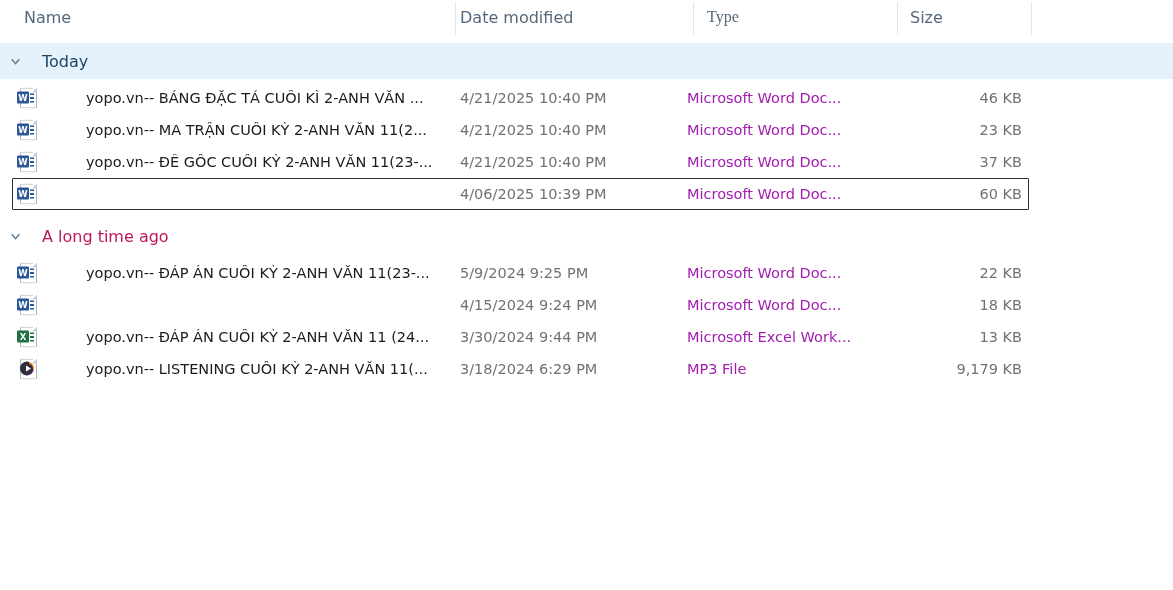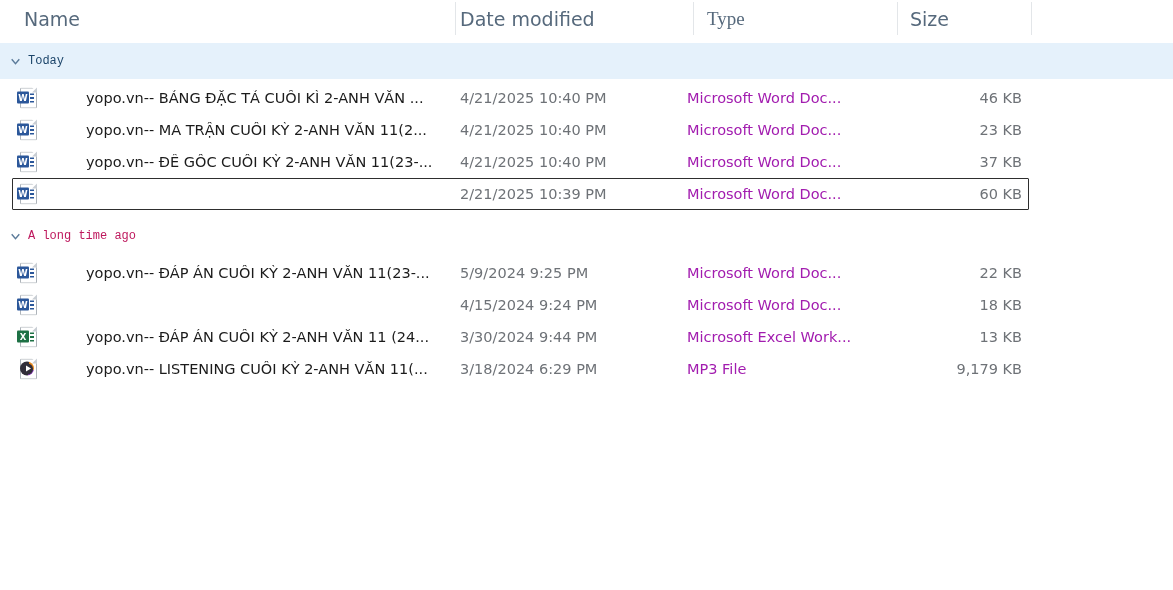--- a/index.html
+++ b/index.html
@@ -2,34 +2,34 @@
 <html><head>
 <meta charset="utf-8">
 <style>
   * { margin:0; padding:0; box-sizing:border-box; }
   html,body { width:1173px; height:590px; background:#ffffff; overflow:hidden;
     font-family:"DejaVu Sans","Liberation Sans",sans-serif; }
   .explorer { position:relative; width:1173px; height:590px; background:#fff; }
 
   
   .col-header { position:relative; height:38px; width:100%; }
-  .col-label { position:absolute; top:8px; font-size:19px; color:#56697c; white-space:nowrap; }
+  .col-label { position:absolute; top:8px; font-size:16px; color:#56697c; white-space:nowrap; }
   .col-name  { left:24px; }
   .col-date  { left:460px; }
   .col-type  { left:707px;font-family:Liberation Serif, serif; }
   .col-size  { left:910px; }
   .col-sep { position:absolute; top:2px; height:33px; width:1px; background:#e3e6e9; }
   .sep-1 { left:455px; } .sep-2 { left:693px; } .sep-3 { left:897px; } .sep-4 { left:1031px; }
 
   
   .group-header { position:relative; height:36px; width:100%; display:flex; align-items:center; }
   .group-header.today { background:#e5f1fb; margin-top:5px; }
   .group-header.older { background:transparent; margin-top:8px; }
   .chev { margin-left:8px; width:14px; height:14px; display:flex; align-items:center; justify-content:center; }
-  .group-label { margin-left:6px; font-size:12px; white-space:nowrap;font-family:Liberation Mono, monospace; }
+  .group-label { margin-left:20px; font-size:16px; white-space:nowrap; }
   .group-header.today .group-label { color:#1b4469; }
   .group-header.older .group-label { color:#be185d; }
 
   
   .rows { position:relative; }
   .row { position:relative; height:32px; width:100%; }
   .row.first { margin-top:3px; }
   .row.selected::before { content:""; position:absolute; left:12px; width:1015px; top:0; bottom:0;
     border:1.5px solid #2e2e2e; border-radius:1px; pointer-events:none; }
   .cell { position:absolute; top:50%; transform:translateY(-50%); font-size:14.5px; white-space:nowrap; }
@@ -121,21 +121,21 @@
       <span class="cell c-type">Microsoft Word Doc...</span>
       <span class="cell c-size">37 KB</span>
     </div>
     <div class="row selected">
       <span class="cell c-icon file-icon word">
           <span class="fi-page"></span>
           <span class="fi-fold"></span>
           <span class="fi-badge">W</span>
           <span class="fi-lines"></span>
         </span>
-      <span class="cell c-date">2/21/2025 10:39 PM</span>
+      <span class="cell c-date">4/06/2025 10:39 PM</span>
       <span class="cell c-type">Microsoft Word Doc...</span>
       <span class="cell c-size">60 KB</span>
     </div>
   </div>
 
   <div class="group-header older">
     <span class="chev">
       <svg width="13" height="13" viewBox="0 0 12 12">
           <polyline points="2.5,4 6,8 9.5,4" fill="none" stroke="#5a7a99" stroke-width="1.3"></polyline>
         </svg>

